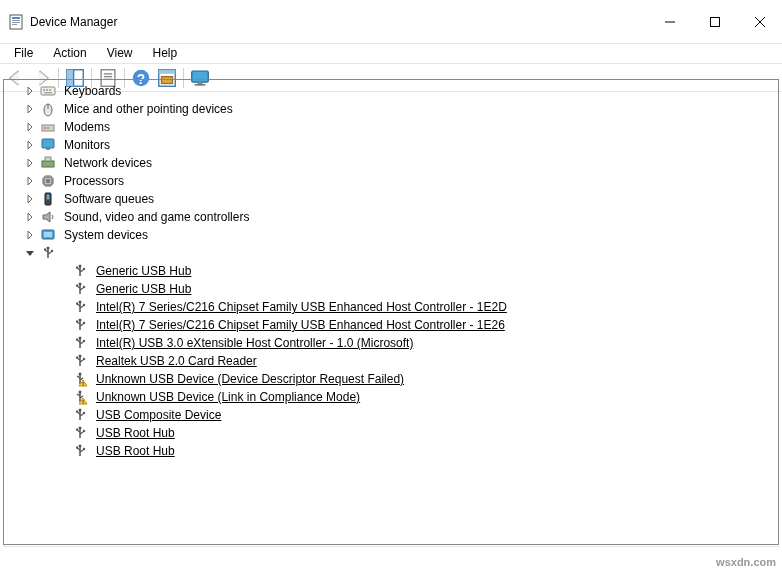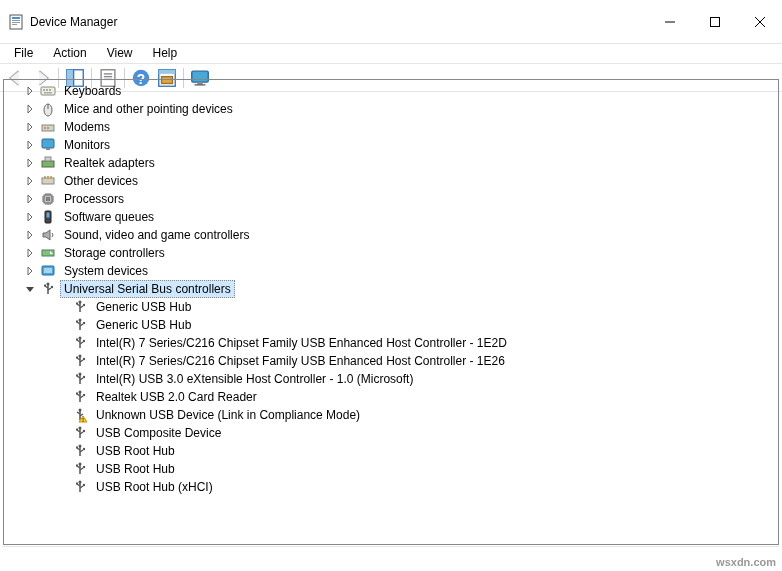--- a/index.html
+++ b/index.html
@@ -27,21 +27,21 @@
     .tree-wrap { position: absolute; top: 79px; left: 3px; right: 3px; bottom: 26px; border: 1px solid #828790; overflow-y: scroll; }
     .tree { padding: 2px 0; font-size: 12px; }
     .tree-row { display: flex; align-items: center; height: 18px; white-space: nowrap; }
     .twisty { width: 16px; height: 16px; display: flex; align-items: center; justify-content: center; margin-left: 2px; flex-shrink: 0; }
     .twisty svg { width: 8px; height: 8px; }
     .node-icon { width: 16px; height: 16px; margin: 0 4px 0 2px; flex-shrink: 0; display: flex; align-items: center; justify-content: center; }
     .node-label { padding: 1px 3px; border: 1px dotted transparent; }
     .node-label.selected { background: #cde8ff; border-color: #888; }
 
     .indent-1 { padding-left: 16px; }
-    .indent-2 { padding-left: 48px; }
+    .indent-2 { padding-left: 48px; text-decoration: underline; }
 
     
     .footer { position: absolute; bottom: 3px; right: 6px; font-size: 11px; color: #999; font-weight: bold; }
     .statusbar { position: absolute; bottom: 3px; left: 3px; right: 3px; height: 22px; border: 1px solid #e5e5e5; border-left: none; border-right: none; border-bottom: none; }
 
     
     .tree-wrap::-webkit-scrollbar { width: 17px; }
     .tree-wrap::-webkit-scrollbar-track { background: #f0f0f0; }
     .tree-wrap::-webkit-scrollbar-thumb { background: #c0c0c0; }
     .tree-wrap::-webkit-scrollbar-button { background: #f0f0f0; height: 17px; }
@@ -197,34 +197,21 @@
         <span class="twisty">
           <svg viewBox="0 0 8 8">
             <path d="M2 0 L6 4 L2 8 Z" fill="none" stroke="#666" stroke-width="1"></path>
           </svg>
         </span>
         <span class="node-icon">
           <svg viewBox="0 0 16 16" width="16" height="16">
             <use href="#ico-network"></use>
           </svg>
         </span>
-        <span class="node-label">Realtek adapters</span>
-      </div>
-      <div class="tree-row indent-1">
-        <span class="twisty">
-          <svg viewBox="0 0 8 8">
-            <path d="M2 0 L6 4 L2 8 Z" fill="none" stroke="#666" stroke-width="1"></path>
-          </svg>
-        </span>
-        <span class="node-icon">
-          <svg viewBox="0 0 16 16" width="16" height="16">
-            <use href="#ico-other"></use>
-          </svg>
-        </span>
-        <span class="node-label">Other devices</span>
+        <span class="node-label">Network devices</span>
       </div>
       <div class="tree-row indent-1">
         <span class="twisty">
           <svg viewBox="0 0 8 8">
             <path d="M2 0 L6 4 L2 8 Z" fill="none" stroke="#666" stroke-width="1"></path>
           </svg>
         </span>
         <span class="node-icon">
           <svg viewBox="0 0 16 16" width="16" height="16">
             <use href="#ico-cpu"></use>
@@ -259,50 +246,36 @@
         <span class="node-label">Sound, video and game controllers</span>
       </div>
       <div class="tree-row indent-1">
         <span class="twisty">
           <svg viewBox="0 0 8 8">
             <path d="M2 0 L6 4 L2 8 Z" fill="none" stroke="#666" stroke-width="1"></path>
           </svg>
         </span>
         <span class="node-icon">
           <svg viewBox="0 0 16 16" width="16" height="16">
-            <use href="#ico-storage"></use>
-          </svg>
-        </span>
-        <span class="node-label">Storage controllers</span>
-      </div>
-      <div class="tree-row indent-1">
-        <span class="twisty">
-          <svg viewBox="0 0 8 8">
-            <path d="M2 0 L6 4 L2 8 Z" fill="none" stroke="#666" stroke-width="1"></path>
-          </svg>
-        </span>
-        <span class="node-icon">
-          <svg viewBox="0 0 16 16" width="16" height="16">
             <use href="#ico-system"></use>
           </svg>
         </span>
         <span class="node-label">System devices</span>
       </div>
       <div class="tree-row indent-1">
         <span class="twisty">
           <svg viewBox="0 0 8 8">
             <path d="M0 2 L8 2 L4 7 Z" fill="#444"></path>
           </svg>
         </span>
         <span class="node-icon">
           <svg viewBox="0 0 16 16" width="16" height="16">
             <use href="#ico-usb"></use>
           </svg>
         </span>
-        <span class="node-label selected">Universal Serial Bus controllers</span>
       </div>
       <div class="tree-row indent-2">
         <span class="twisty"></span>
         <span class="node-icon">
           <svg viewBox="0 0 16 16" width="16" height="16">
             <use href="#ico-usb"></use>
           </svg>
         </span>
         <span class="node-label">Generic USB Hub</span>
       </div>
@@ -351,20 +324,29 @@
         </span>
         <span class="node-label">Realtek USB 2.0 Card Reader</span>
       </div>
       <div class="tree-row indent-2">
         <span class="twisty"></span>
         <span class="node-icon">
           <svg viewBox="0 0 16 16" width="16" height="16">
             <use href="#ico-usb-warn"></use>
           </svg>
         </span>
+        <span class="node-label">Unknown USB Device (Device Descriptor Request Failed)</span>
+      </div>
+      <div class="tree-row indent-2">
+        <span class="twisty"></span>
+        <span class="node-icon">
+          <svg viewBox="0 0 16 16" width="16" height="16">
+            <use href="#ico-usb-warn"></use>
+          </svg>
+        </span>
         <span class="node-label">Unknown USB Device (Link in Compliance Mode)</span>
       </div>
       <div class="tree-row indent-2">
         <span class="twisty"></span>
         <span class="node-icon">
           <svg viewBox="0 0 16 16" width="16" height="16">
             <use href="#ico-usb"></use>
           </svg>
         </span>
         <span class="node-label">USB Composite Device</span>
@@ -379,29 +361,20 @@
         <span class="node-label">USB Root Hub</span>
       </div>
       <div class="tree-row indent-2">
         <span class="twisty"></span>
         <span class="node-icon">
           <svg viewBox="0 0 16 16" width="16" height="16">
             <use href="#ico-usb"></use>
           </svg>
         </span>
         <span class="node-label">USB Root Hub</span>
-      </div>
-      <div class="tree-row indent-2">
-        <span class="twisty"></span>
-        <span class="node-icon">
-          <svg viewBox="0 0 16 16" width="16" height="16">
-            <use href="#ico-usb"></use>
-          </svg>
-        </span>
-        <span class="node-label">USB Root Hub (xHCI)</span>
       </div>
     </div>
 </div>
 
 <div class="statusbar"></div>
 <div class="footer">wsxdn.com</div>
 
 <svg width="0" height="0" style="position:absolute">
   <defs>
     <g id="ico-keyboard">

